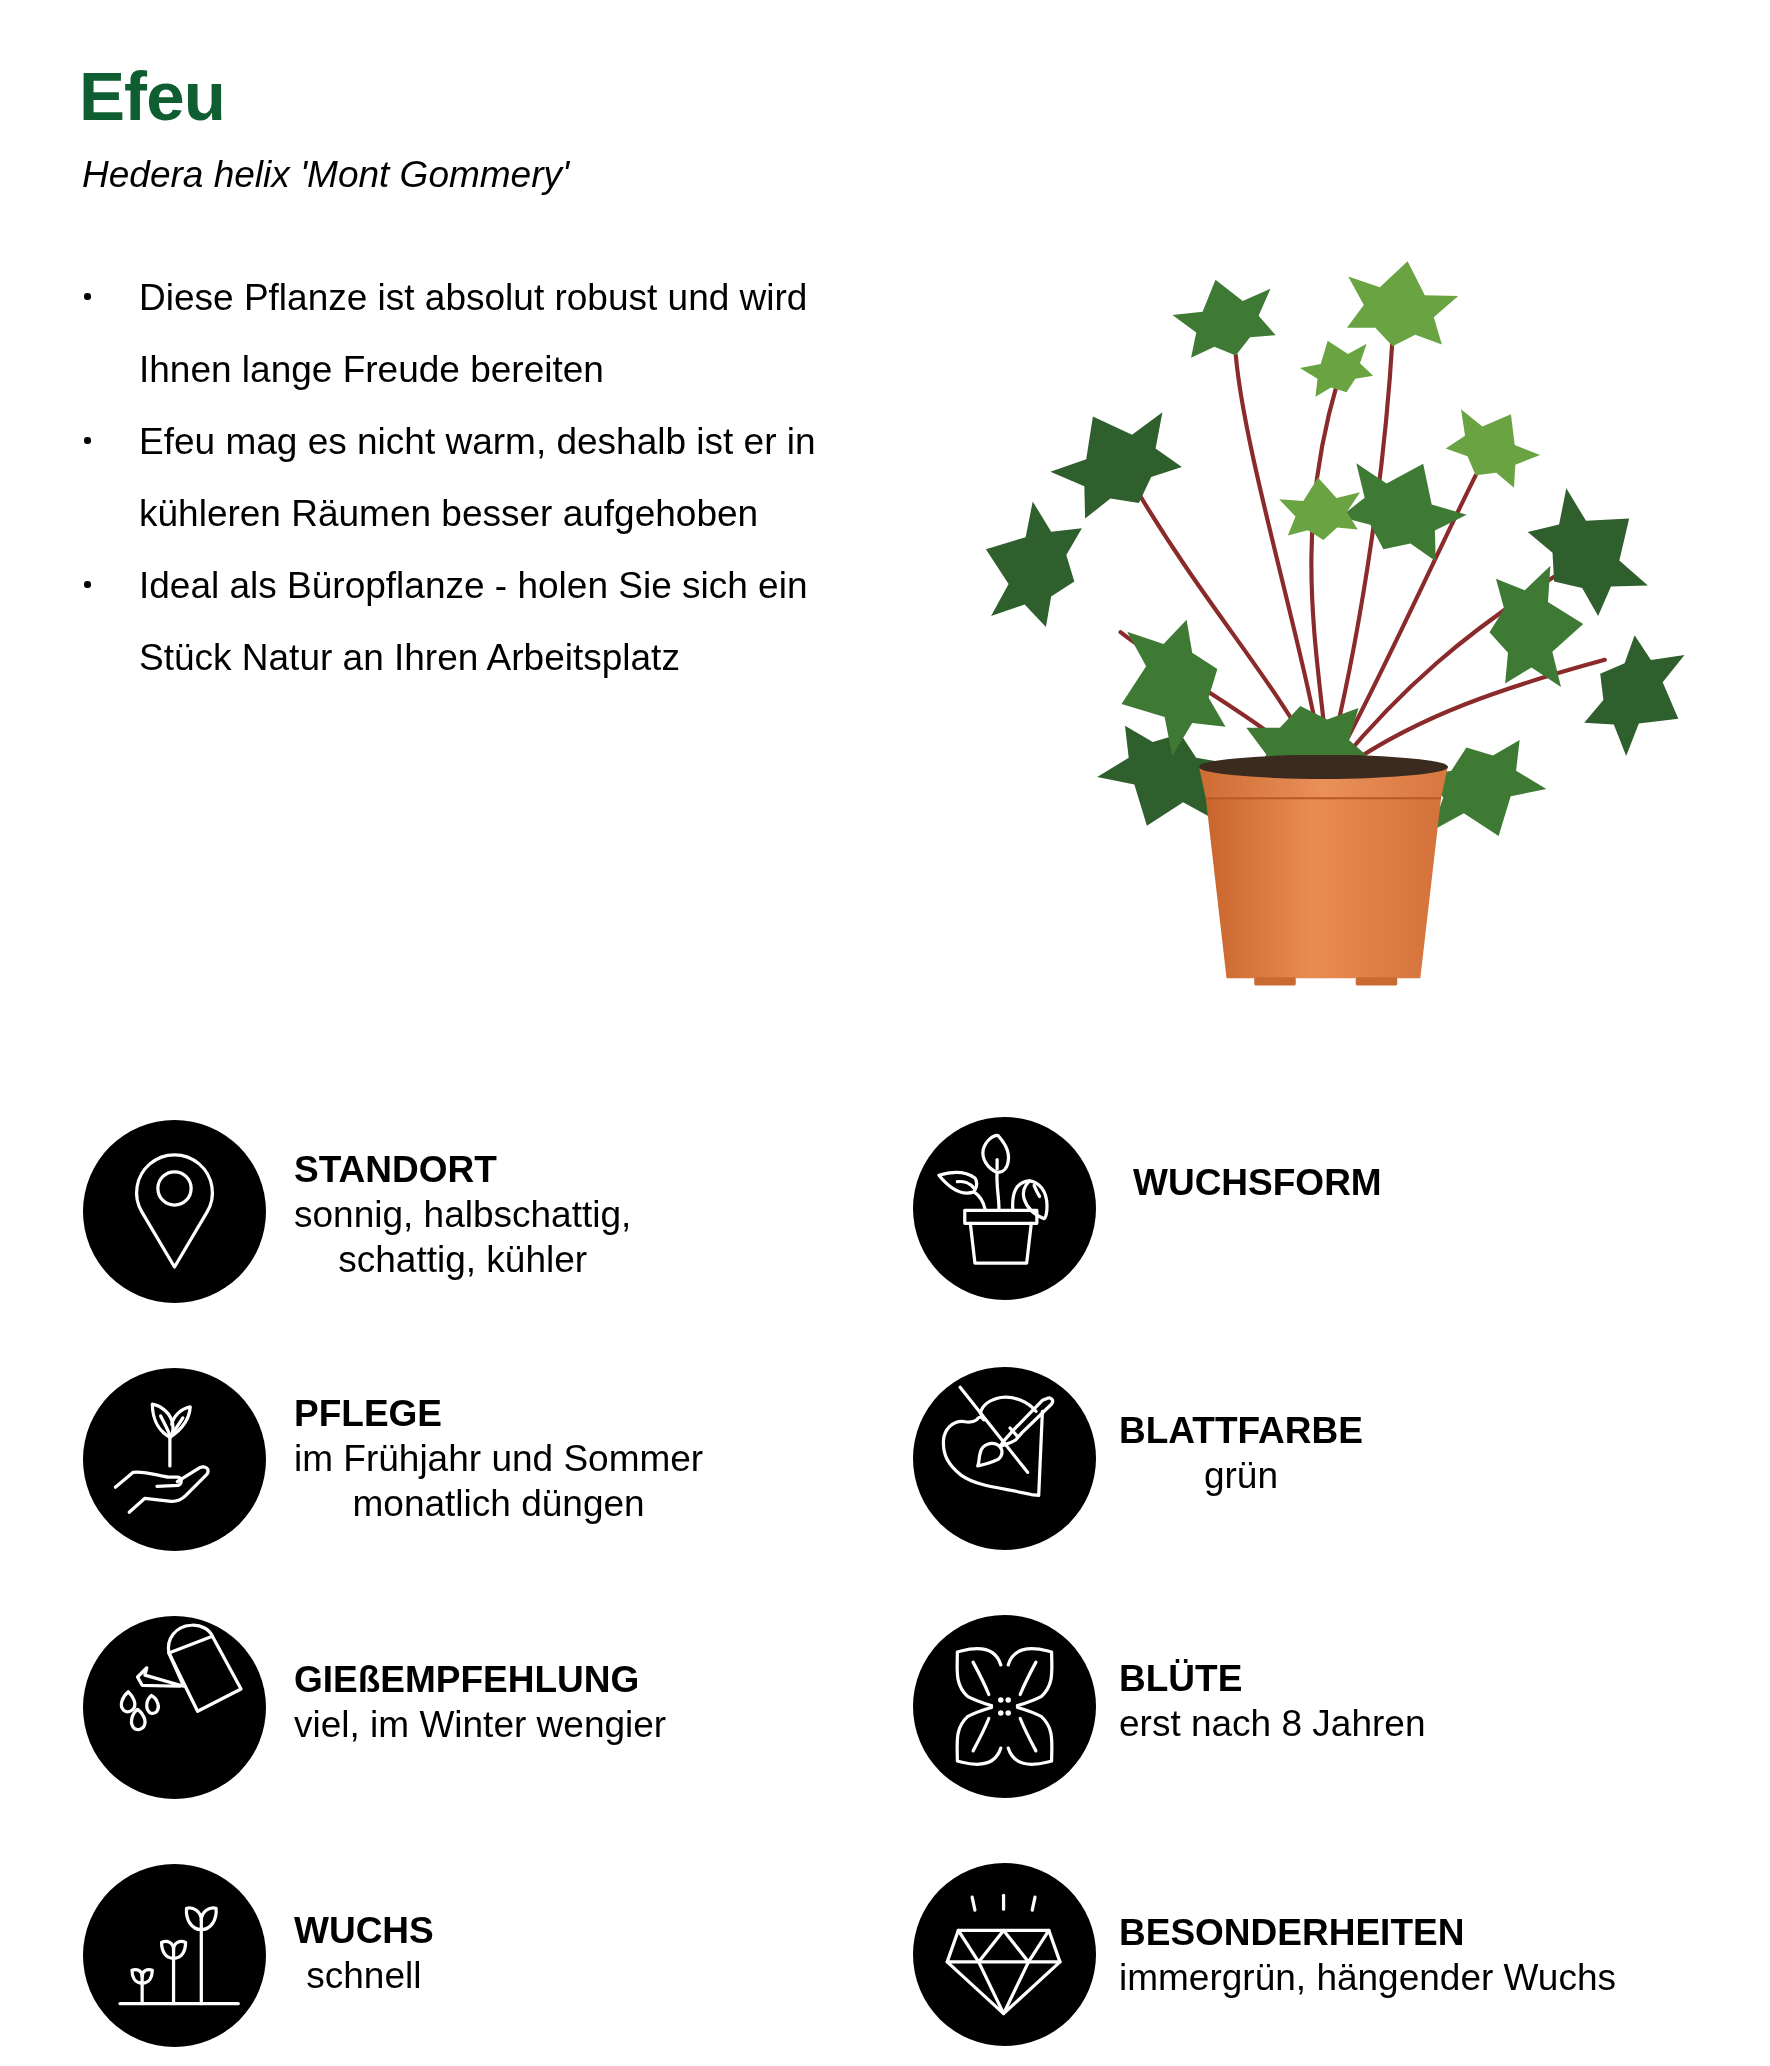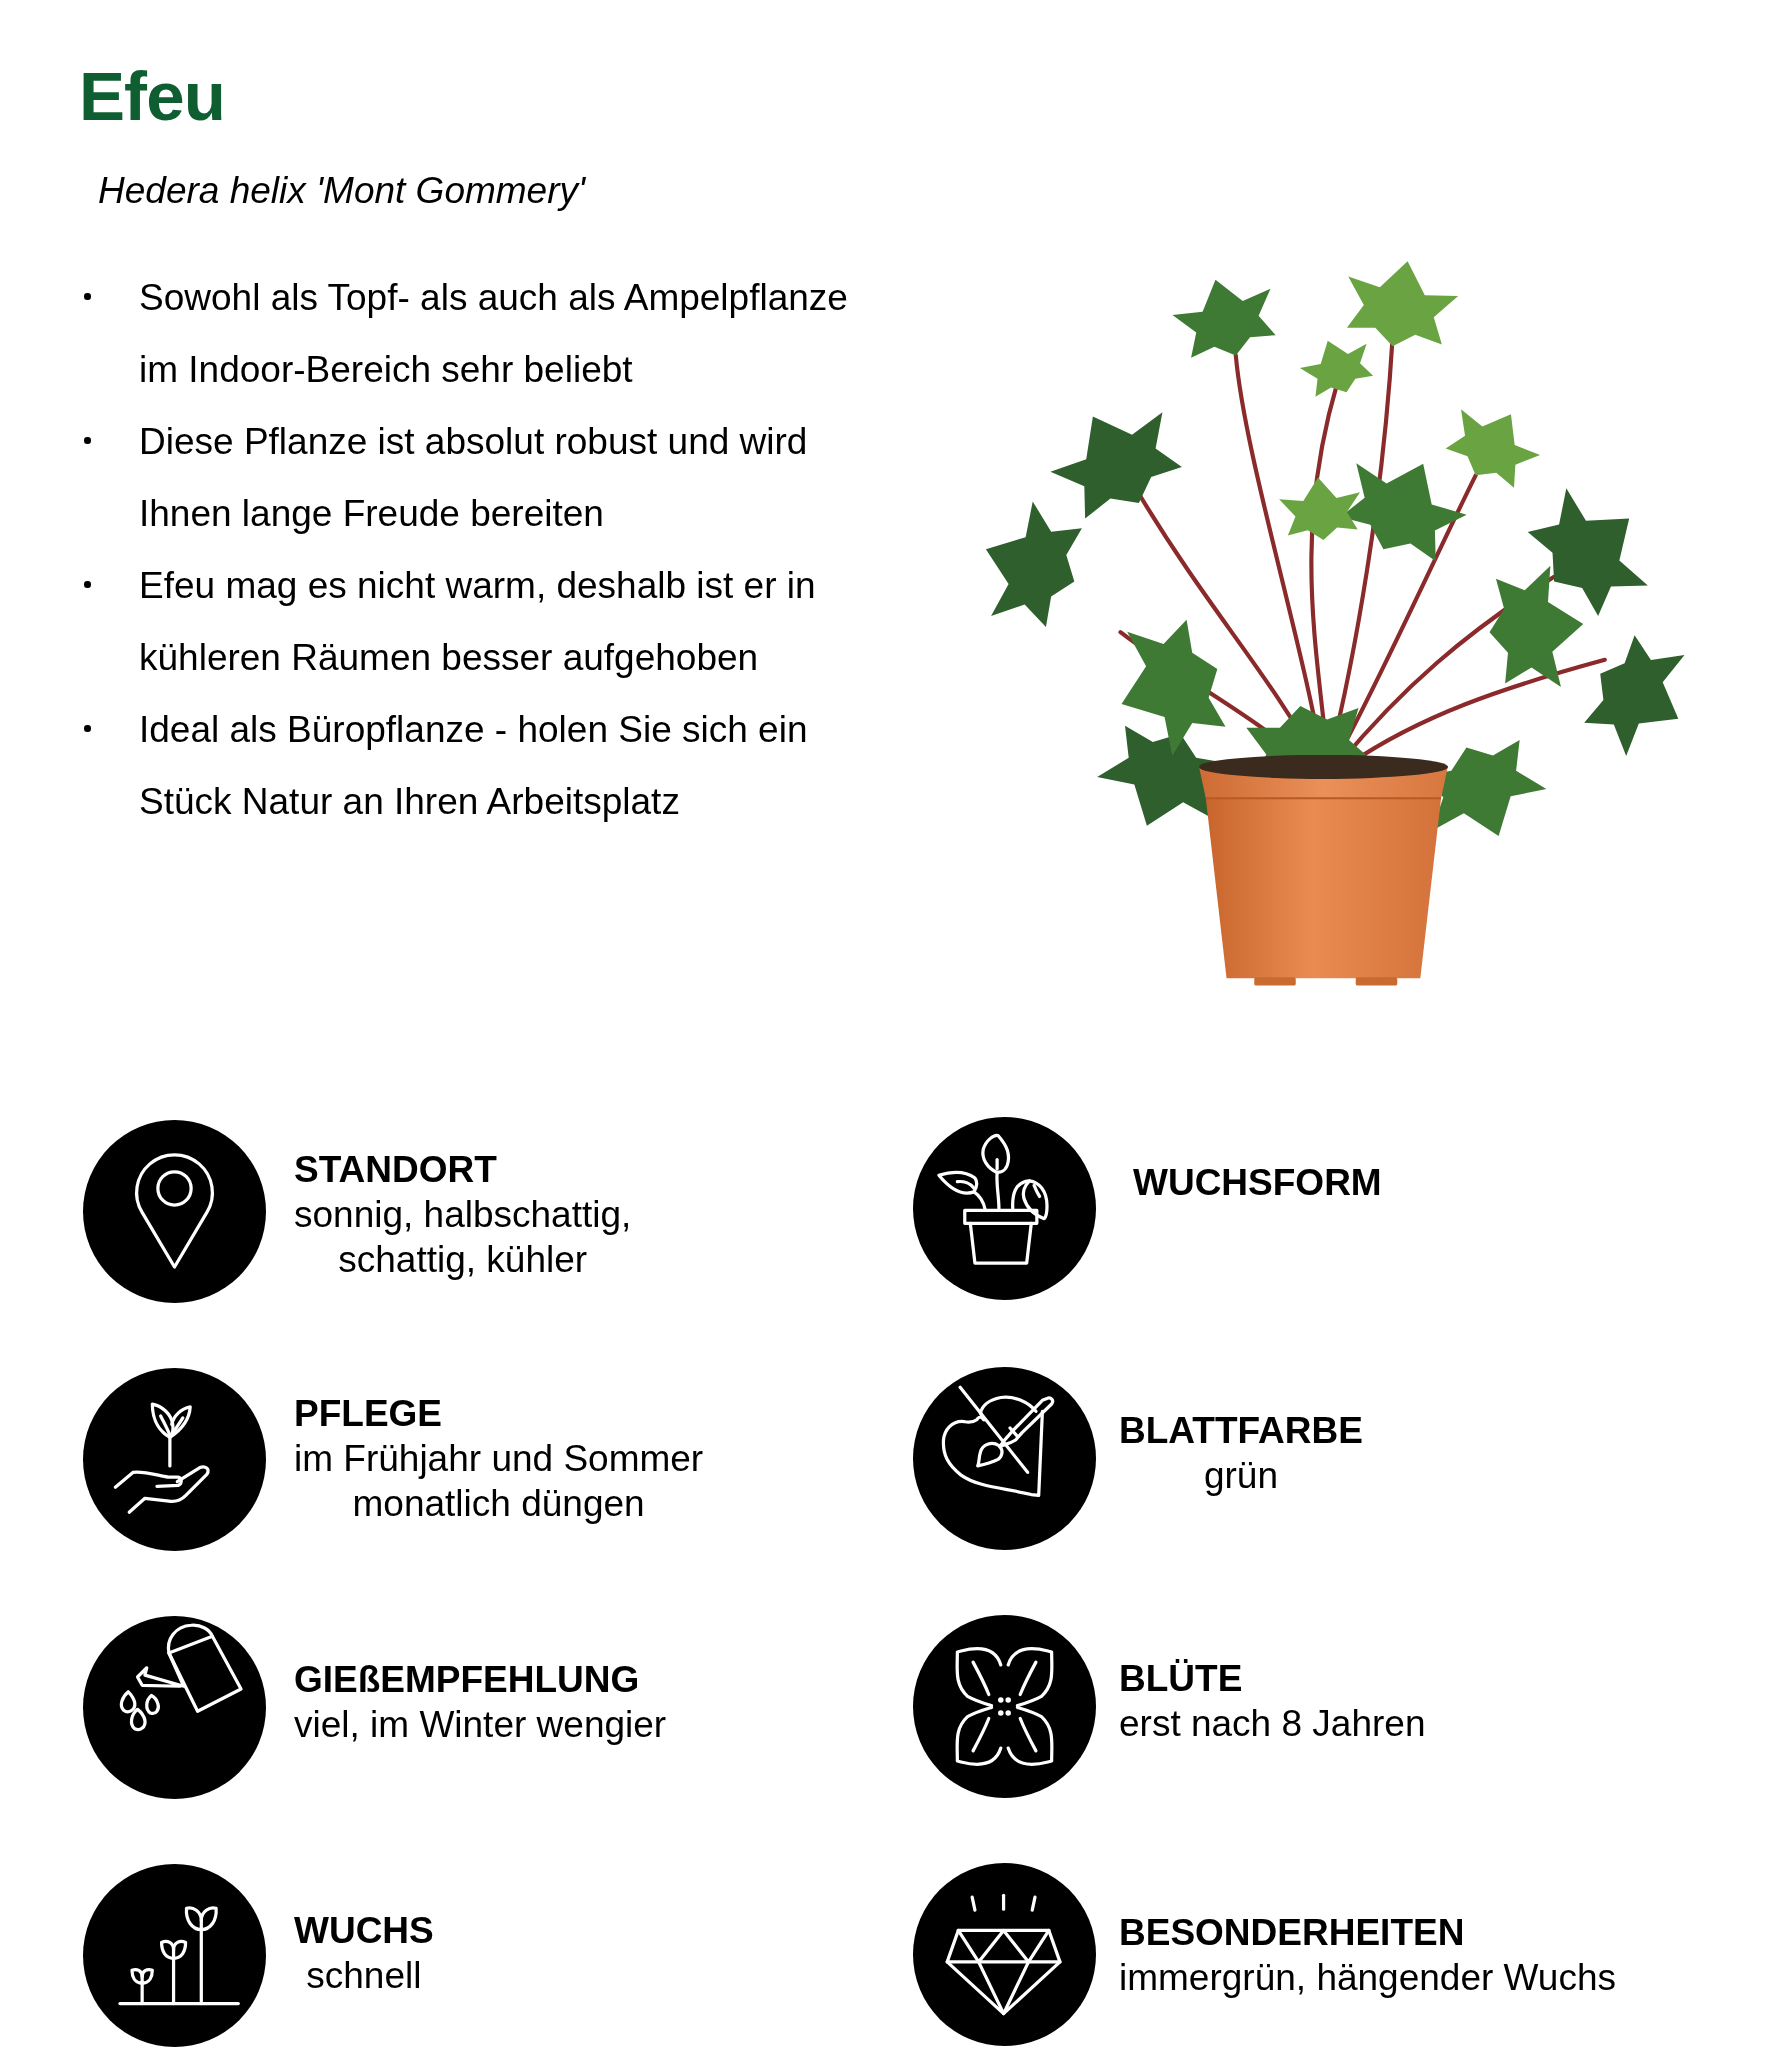--- a/index.html
+++ b/index.html
@@ -22,21 +22,21 @@
       margin: 0;
       font-size: 69px;
       line-height: 74px;
       font-weight: bold;
       letter-spacing: -0.9px;
     }
     .subtitle {
       position: absolute;
       left: 82px;
       top: 152px;
-      margin: 16px;
+      margin: 0;
       font-size: 37px;
       line-height: 46px;
       font-style: italic;
       font-weight: normal;
     }
     .bullets {
       position: absolute;
       left: 74px;
       top: 262px;
       width: 830px;
@@ -116,25 +116,20 @@
     }
     .feature .desc .line { display: block; }
   </style>
 </head>
 <body>
 
 <h1 class="title" style="color:#0f5e32">Efeu</h1>
 <h2 class="subtitle">Hedera helix 'Mont Gommery'</h2>
 
 <ul class="bullets">
-  <li>
-    <span class="dot"></span>
-    <span class="line">Sowohl als Topf- als auch als Ampelpflanze</span>
-    <span class="line">im Indoor-Bereich sehr beliebt</span>
-  </li>
   <li>
     <span class="dot"></span>
     <span class="line">Diese Pflanze ist absolut robust und wird</span>
     <span class="line">Ihnen lange Freude bereiten</span>
   </li>
   <li>
     <span class="dot"></span>
     <span class="line">Efeu mag es nicht warm, deshalb ist er in</span>
     <span class="line">kühleren Räumen besser aufgehoben</span>
   </li>

